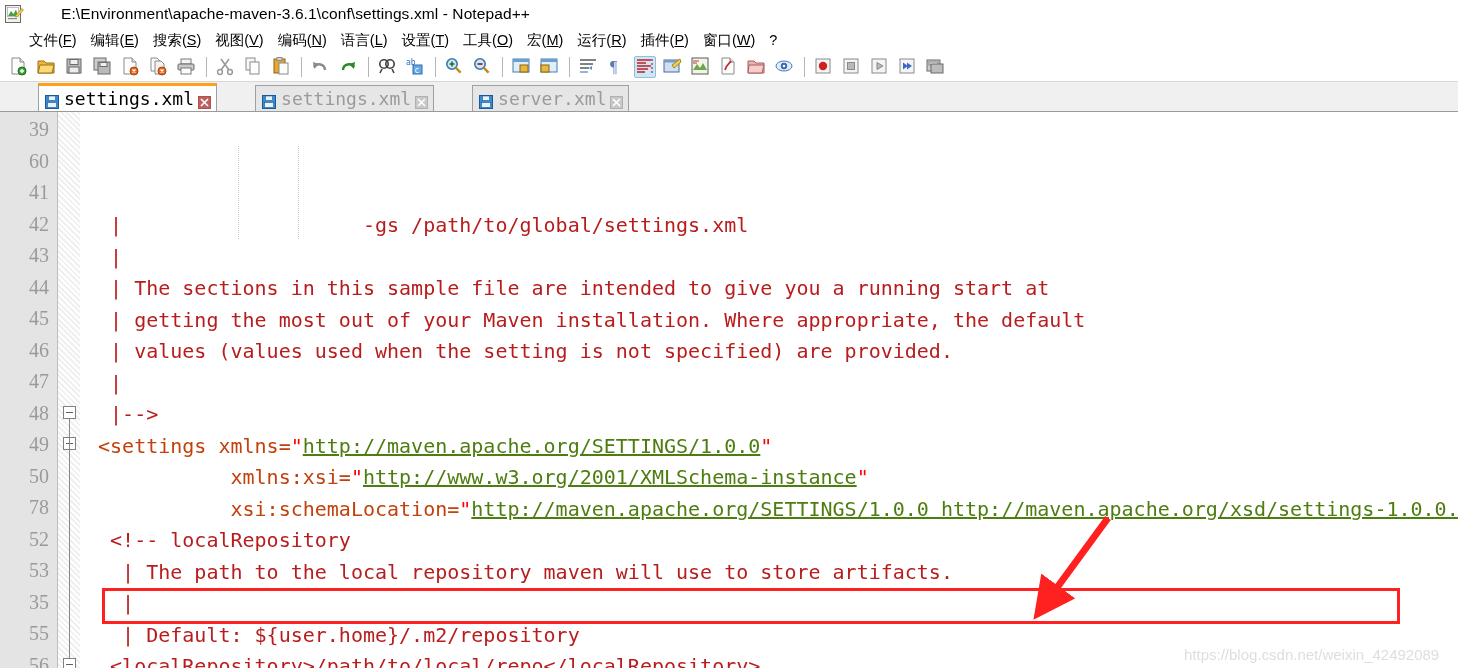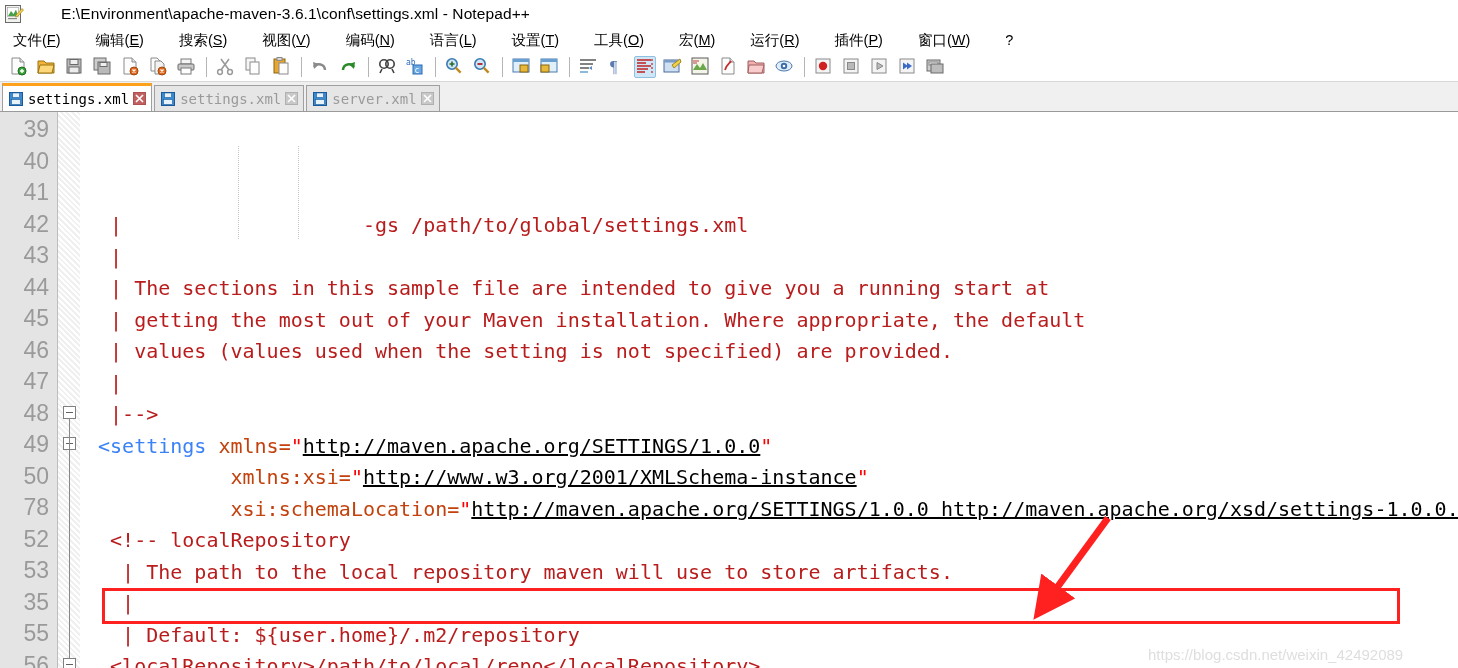--- a/index.html
+++ b/index.html
@@ -35,24 +35,23 @@
     letter-spacing: 0.1px;
     margin-left: 31px;
   }
 
   
   .menubar {
     height: 24px;
     display: flex;
     align-items: center;
     background: #ffffff;
-    padding-left: 6px;
+    padding-left: 22px;
     box-sizing: border-box;
     border-bottom: 0;
-    gap: 21px;
   }
   .menu-item {
     font-size: 14.5px;
     color: #000;
     padding: 0 7px;
     white-space: nowrap;
     cursor: default;
   }
   .menu-item .mn {
     text-decoration: underline;
@@ -99,25 +98,26 @@
     box-sizing: border-box;
     border-bottom: 1px solid #9a9a9a;
   }
   .tab {
     height: 26px;
     display: flex;
     align-items: center;
     padding: 0 5px 0 6px;
     box-sizing: border-box;
     font-family: "DejaVu Sans Mono", monospace;
-    font-size: 14px;
+    font-size: 18px;
     border: 1px solid #a0a0a0;
     border-bottom: none;
     margin-right: 2px;
     position: relative;
+    margin-left: 36px;
   }
   .tab.active {
     background: #ffffff;
     color: #000;
     border-top: 3px solid #ffa11a;
     height: 28px;
   }
   .tab.inactive {
     background: #e6e6e6;
     color: #9a9a9a;
@@ -139,22 +139,22 @@
     position: relative;
     display: flex;
     height: 556px;
     background: #ffffff;
     overflow: hidden;
   }
   .gutter {
     width: 58px;
     background: #e4e4e4;
     color: #9a9a9a;
-    font-family: Liberation Sans, sans-serif;
-    font-size: 23px;
+    font-family: Liberation Serif, serif;
+    font-size: 20px;
     text-align: right;
     padding-top: 2px;
     box-sizing: border-box;
     flex: 0 0 auto;
     border-right: 1px solid #bdbdbd;
   }
   .gutter .ln {
     height: 31.5px;
     line-height: 31.5px;
     padding-right: 8px;
@@ -205,23 +205,23 @@
     overflow: hidden;
     white-space: pre;
   }
   .code .cl {
     height: 31.5px;
     line-height: 31.5px;
     white-space: pre;
   }
   
   .c-comment { color: #b91c1c; }
-  .c-tag     { color: #3b82f6; }
+  .c-tag     { color: #c2410c; }
   .c-attr    { color: #c2410c; }
-  .c-val     { color: #000000; text-decoration: underline; }
+  .c-val     { color: #4d7c0f; text-decoration: underline; }
   .c-quote   { color: #ff0000; }
 
   
   .indent-guide {
     position: absolute;
     width: 1px;
     background: repeating-linear-gradient(to bottom, #c8c8c8 0 1px, transparent 1px 2px);
   }
 
   
@@ -530,21 +530,21 @@
       <span class="tab-close"><svg width="13" height="13" viewBox="0 0 13 13">
           <rect x="0.5" y="0.5" width="12" height="12" fill="#c8c8c8" stroke="#b0b0b0"></rect>
           <path d="M3 3l7 7M10 3l-7 7" stroke="#ffffff" stroke-width="1.6"></path>
         </svg></span>
     </div>
   </div>
 
 <div class="editor">
   <div class="gutter" id="gutter">
       <div class="ln">39</div>
-      <div class="ln">40</div>
+      <div class="ln">60</div>
       <div class="ln">41</div>
       <div class="ln">42</div>
       <div class="ln">43</div>
       <div class="ln">44</div>
       <div class="ln">45</div>
       <div class="ln">46</div>
       <div class="ln">47</div>
       <div class="ln">48</div>
       <div class="ln">49</div>
       <div class="ln">50</div>
@@ -590,14 +590,14 @@
 
   <svg class="anno-arrow" style="left:1020px; top:400px; width:110px; height:110px;" viewBox="0 0 110 110">
     <defs>
       <marker id="ahead" markerWidth="6" markerHeight="6" refX="3.2" refY="3" orient="auto">
         <polygon points="0,0 6,3 0,6" fill="#ff2020"></polygon>
       </marker>
     </defs>
     <line x1="88" y1="6" x2="25" y2="92" stroke="#ff2020" stroke-width="7" marker-end="url(#ahead)"></line>
   </svg>
 
-  <div class="watermark" style="left:1148px; top:534px;">https://blog.csdn.net/weixin_42492089</div>
+  <div class="watermark" style="left:1184px; top:534px;">https://blog.csdn.net/weixin_42492089</div>
 </div>
 
 </body></html>

